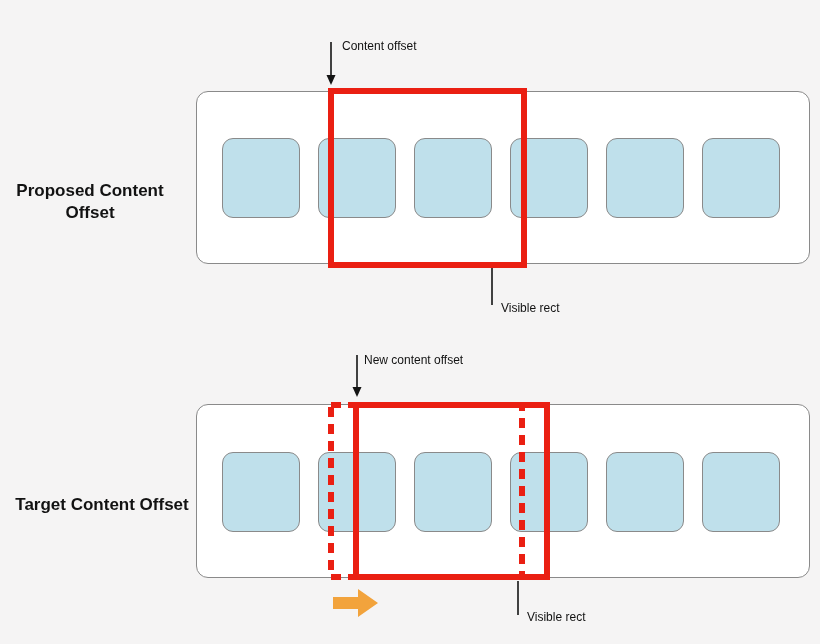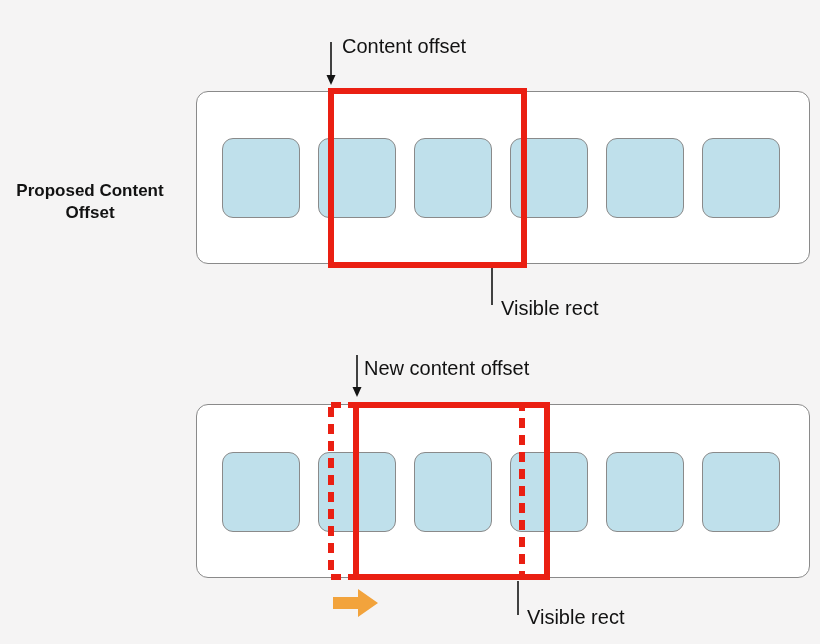--- a/index.html
+++ b/index.html
@@ -29,43 +29,44 @@
     width:78px;height:80px;box-sizing:border-box;
     background:var(--item-fill);border:1.5px solid var(--item-border);border-radius:11px;
   }
   svg.overlay{position:absolute;left:0;top:0;pointer-events:none;}
   .red-solid{fill:none;stroke:var(--highlight-red);stroke-width:6;}
   .red-dashed{fill:none;stroke:var(--highlight-red);stroke-width:6;stroke-dasharray:10 7;}
   .thin{stroke:#141414;stroke-width:1.6;}
   .black-fill{fill:#141414;}
   .orange-fill{fill:var(--arrow-orange);}
   .anno{
-    position:absolute;font-size:20px;line-height:19px;color:var(--text);white-space:nowrap;
+    position:absolute;font-size:12px;line-height:19px;color:var(--text);white-space:nowrap;
   }
   .anno.content-offset{left:342px;top:37px;}
   .anno.visible-rect-top{left:501px;top:299px;}
-  .anno.new-content-offset{left:364px;top:351px;margin-top:8px;}
+  .anno.new-content-offset{left:364px;top:351px;}
   .anno.visible-rect-bottom{left:527px;top:608px;}
 </style>
 </head>
 <body>
 
 <div class="canvas">
 
   <div class="row-label top">Proposed Content Offset</div>
   <div class="panel top"></div>
   <div class="items top">
       <div class="item"></div>
       <div class="item"></div>
       <div class="item"></div>
       <div class="item"></div>
       <div class="item"></div>
       <div class="item"></div>
     </div>
 
+  <div class="row-label bottom">Target Content Offset</div>
   <div class="panel bottom"></div>
   <div class="items bottom">
       <div class="item"></div>
       <div class="item"></div>
       <div class="item"></div>
       <div class="item"></div>
       <div class="item"></div>
       <div class="item"></div>
     </div>
 

